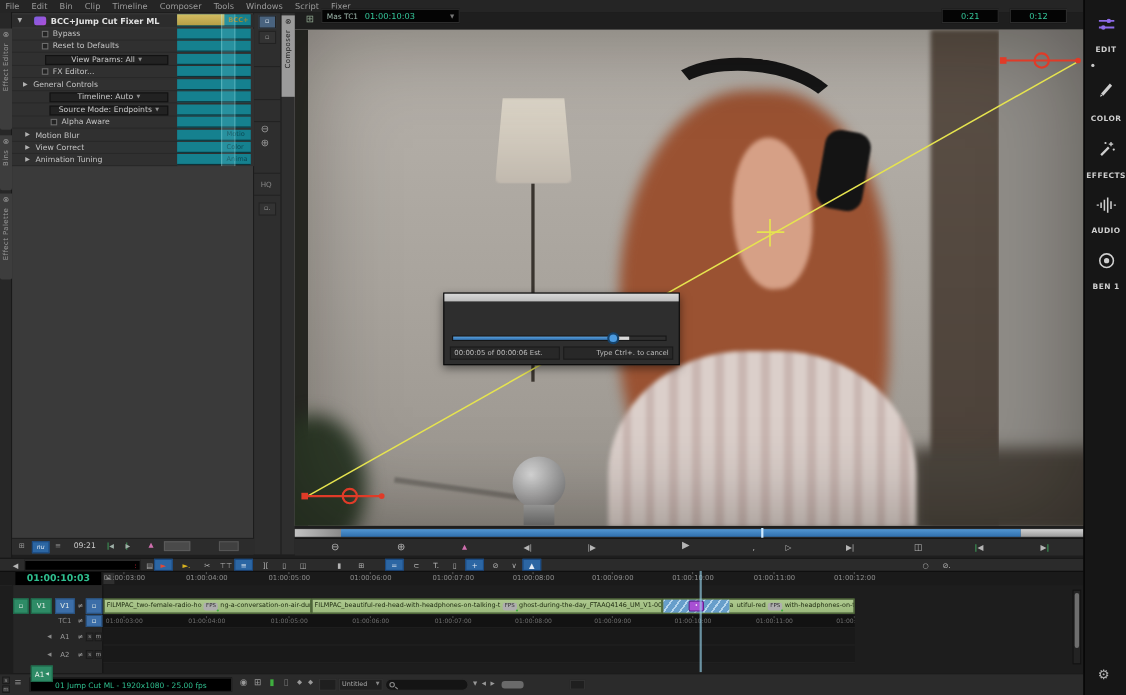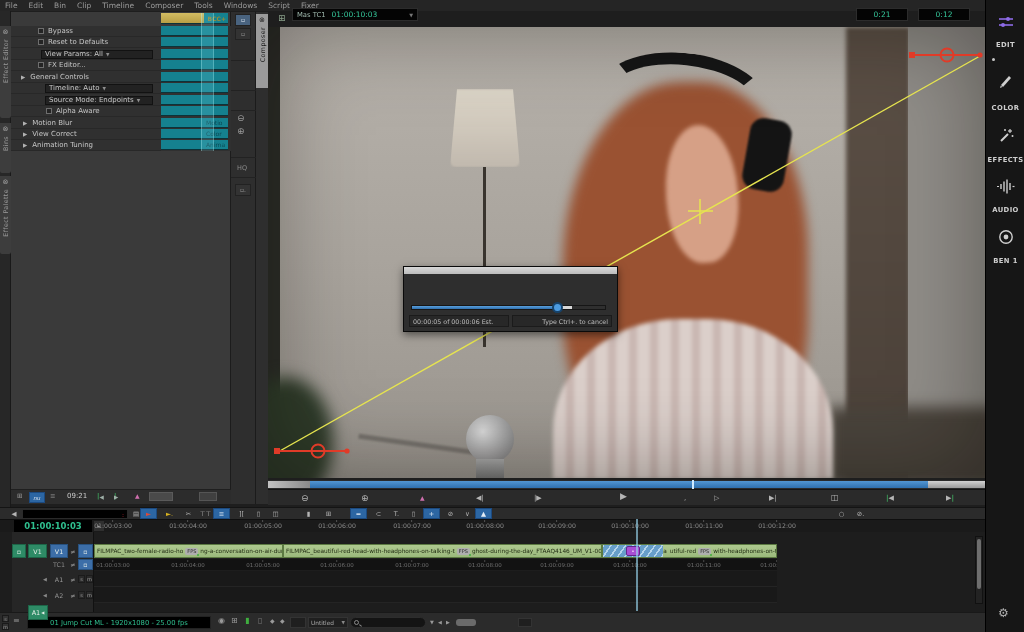--- a/index.html
+++ b/index.html
@@ -13,21 +13,21 @@
 .vtab{position:absolute;left:0;width:11px;background:#3d3d3d;display:flex;flex-direction:column;align-items:center;padding-top:2px;border-radius:0 0 2px 2px}
 .vtab .x{font-size:7px;color:#9f9f9f;line-height:9px}
 .vt{writing-mode:vertical-rl;transform:rotate(180deg);font-size:6.3px;color:#9a9a9a;margin-top:2px;letter-spacing:.4px;white-space:nowrap}
 .gdot{position:absolute;left:1px;font-size:7px;color:#7a7a7a}
 
 #eepanel{left:11px;top:12px;width:220px;height:492px;background:#3a3a3a;border-right:1px solid #1c1c1c}
 #eetitle{position:absolute;left:0;top:1px;width:220px;height:12px;background:#2c2c2c;display:flex;align-items:center;font-size:7.4px;color:#e2e2e2;font-weight:bold}
 .eerow{position:absolute;left:0;width:150px;height:11px;display:flex;align-items:center;font-size:7px;color:#c5c5c5;background:#303030;border-bottom:1px solid #282828;white-space:nowrap}
 .rowbg{position:absolute;left:0;top:14px;width:220px;height:125px;background:#303030}
 .cb{width:6px;height:6px;border:1px solid #6e6e6e;background:#242424;margin-right:4px;flex:0 0 auto}
-.dd{height:9px;background:#222;border:1px solid #121212;display:flex;align-items:center;justify-content:flex-start;padding:0 3px;color:#c8c8c8;flex:0 0 auto}
+.dd{height:9px;background:#222;border:1px solid #121212;display:flex;align-items:center;justify-content:center;padding:0 3px;color:#c8c8c8;flex:0 0 auto}
 .dd .ar{font-size:4.5px;color:#8f8f8f;margin-left:3px}
 .tri{font-size:5.5px;color:#b2b2b2;margin-right:5px}
 #eebars{position:absolute;left:150px;top:0;width:68px;height:140px}
 .bar{position:absolute;left:0;width:67px;height:10px;background:#15818f;border-bottom:1px solid #0b333a}
 .barlbl{position:absolute;left:45px;top:1px;font-size:6px;color:#0b4a55}
 #eecol{position:absolute;left:40px;top:1px;width:13px;height:138px;background:rgba(140,230,245,.16);border-left:1px solid rgba(190,255,255,.32);border-right:1px solid rgba(190,255,255,.28)}
 #eefoot{position:absolute;left:0;top:477px;width:220px;height:15px;background:#2c2c2c;border-top:1px solid #1f1f1f;font-size:6.5px}
 #eefoot span{position:absolute;top:2px}
 .bluebtn{background:#2c66a3;border:1px solid #1c4a80;color:#dfe8f2;text-align:center}
 
@@ -118,20 +118,25 @@
   <span class="gdot" style="top:500px">⊙</span>
   <div class="vtab" style="top:512px;height:80px">
     <span class="x">⊗</span>
     <span class="vt">Timeline</span>
   </div>
   <span class="gdot" style="top:592px">⊙</span>
 </div>
 
 <div id="eepanel" class="ab">
   <div class="rowbg"></div>
+  <div id="eetitle">
+    <span class="tri" style="margin-left:5px">▼</span>
+    <span style="width:11px;height:8px;background:linear-gradient(135deg,#7b5fe0,#b04fd8);border-radius:2px;margin:0 4px 0 6px"></span>
+    <span>BCC+Jump Cut Fixer ML</span>
+  </div>
 
   <div class="eerow" style="top:14px">
     <span class="cb" style="margin-left:27px"></span>
     <span>Bypass</span>
   </div>
   <div class="eerow" style="top:25px">
     <span class="cb" style="margin-left:27px"></span>
     <span>Reset to Defaults</span>
   </div>
   <div class="eerow" style="top:37px">

